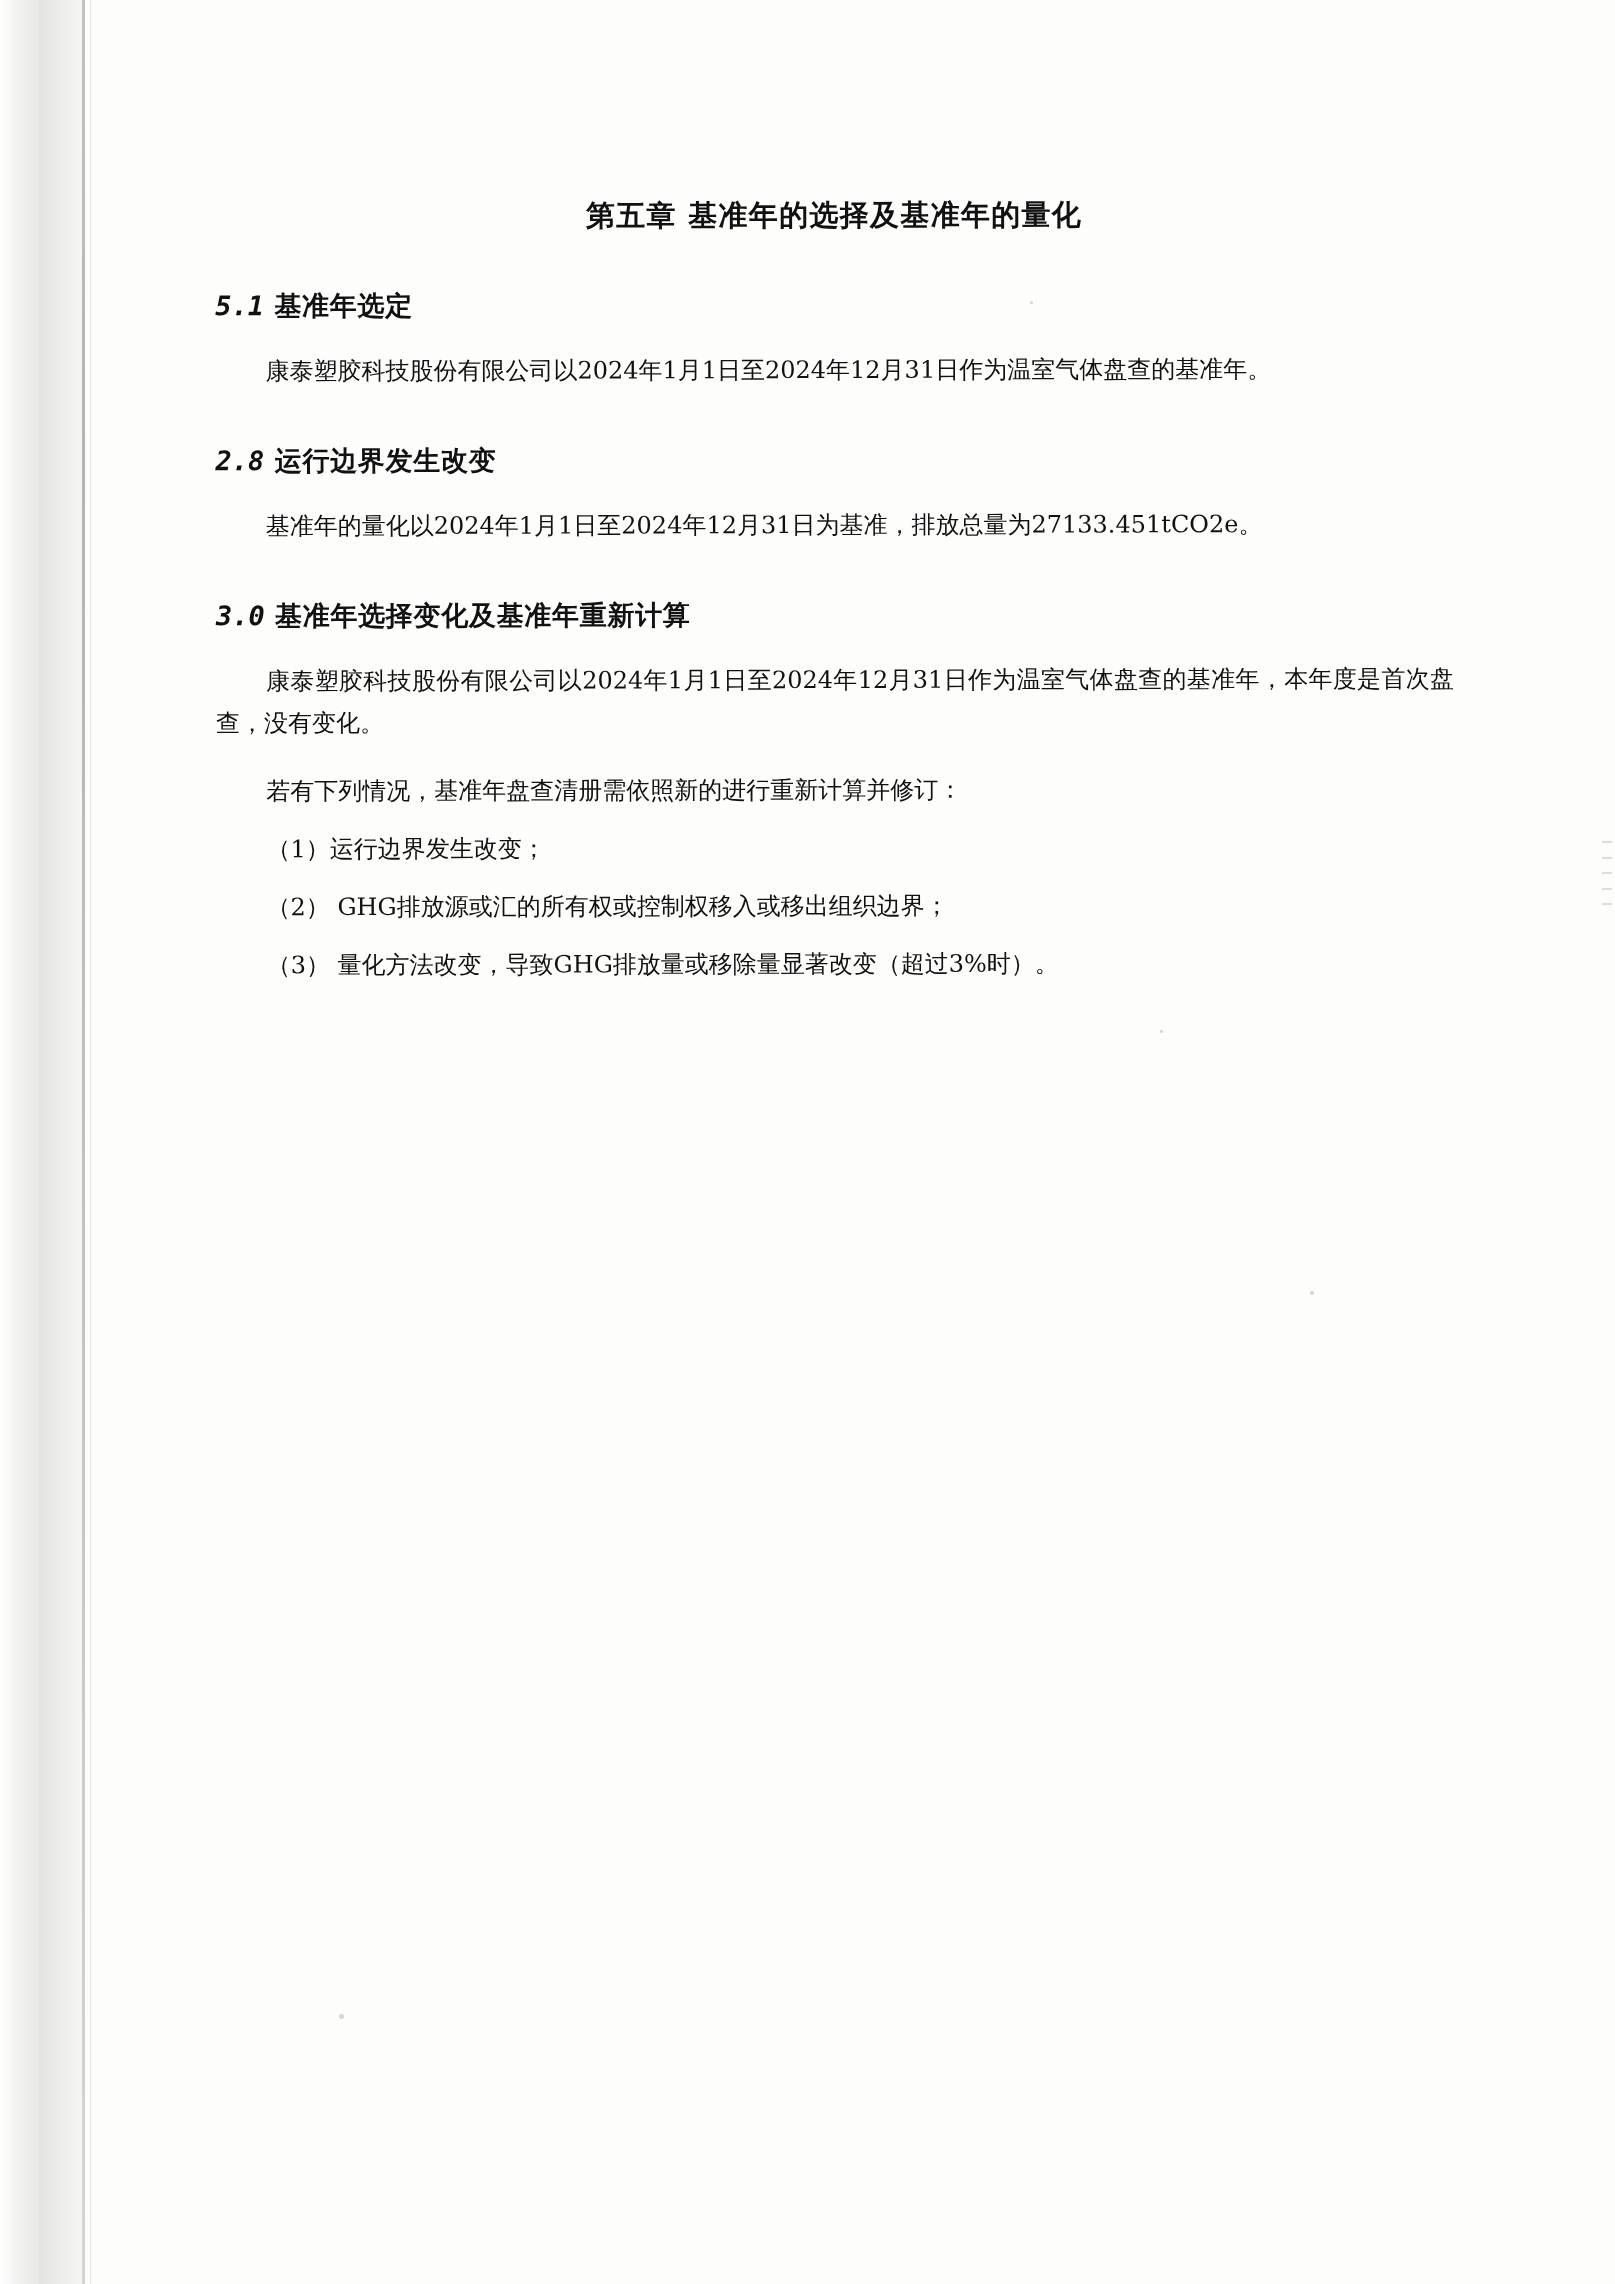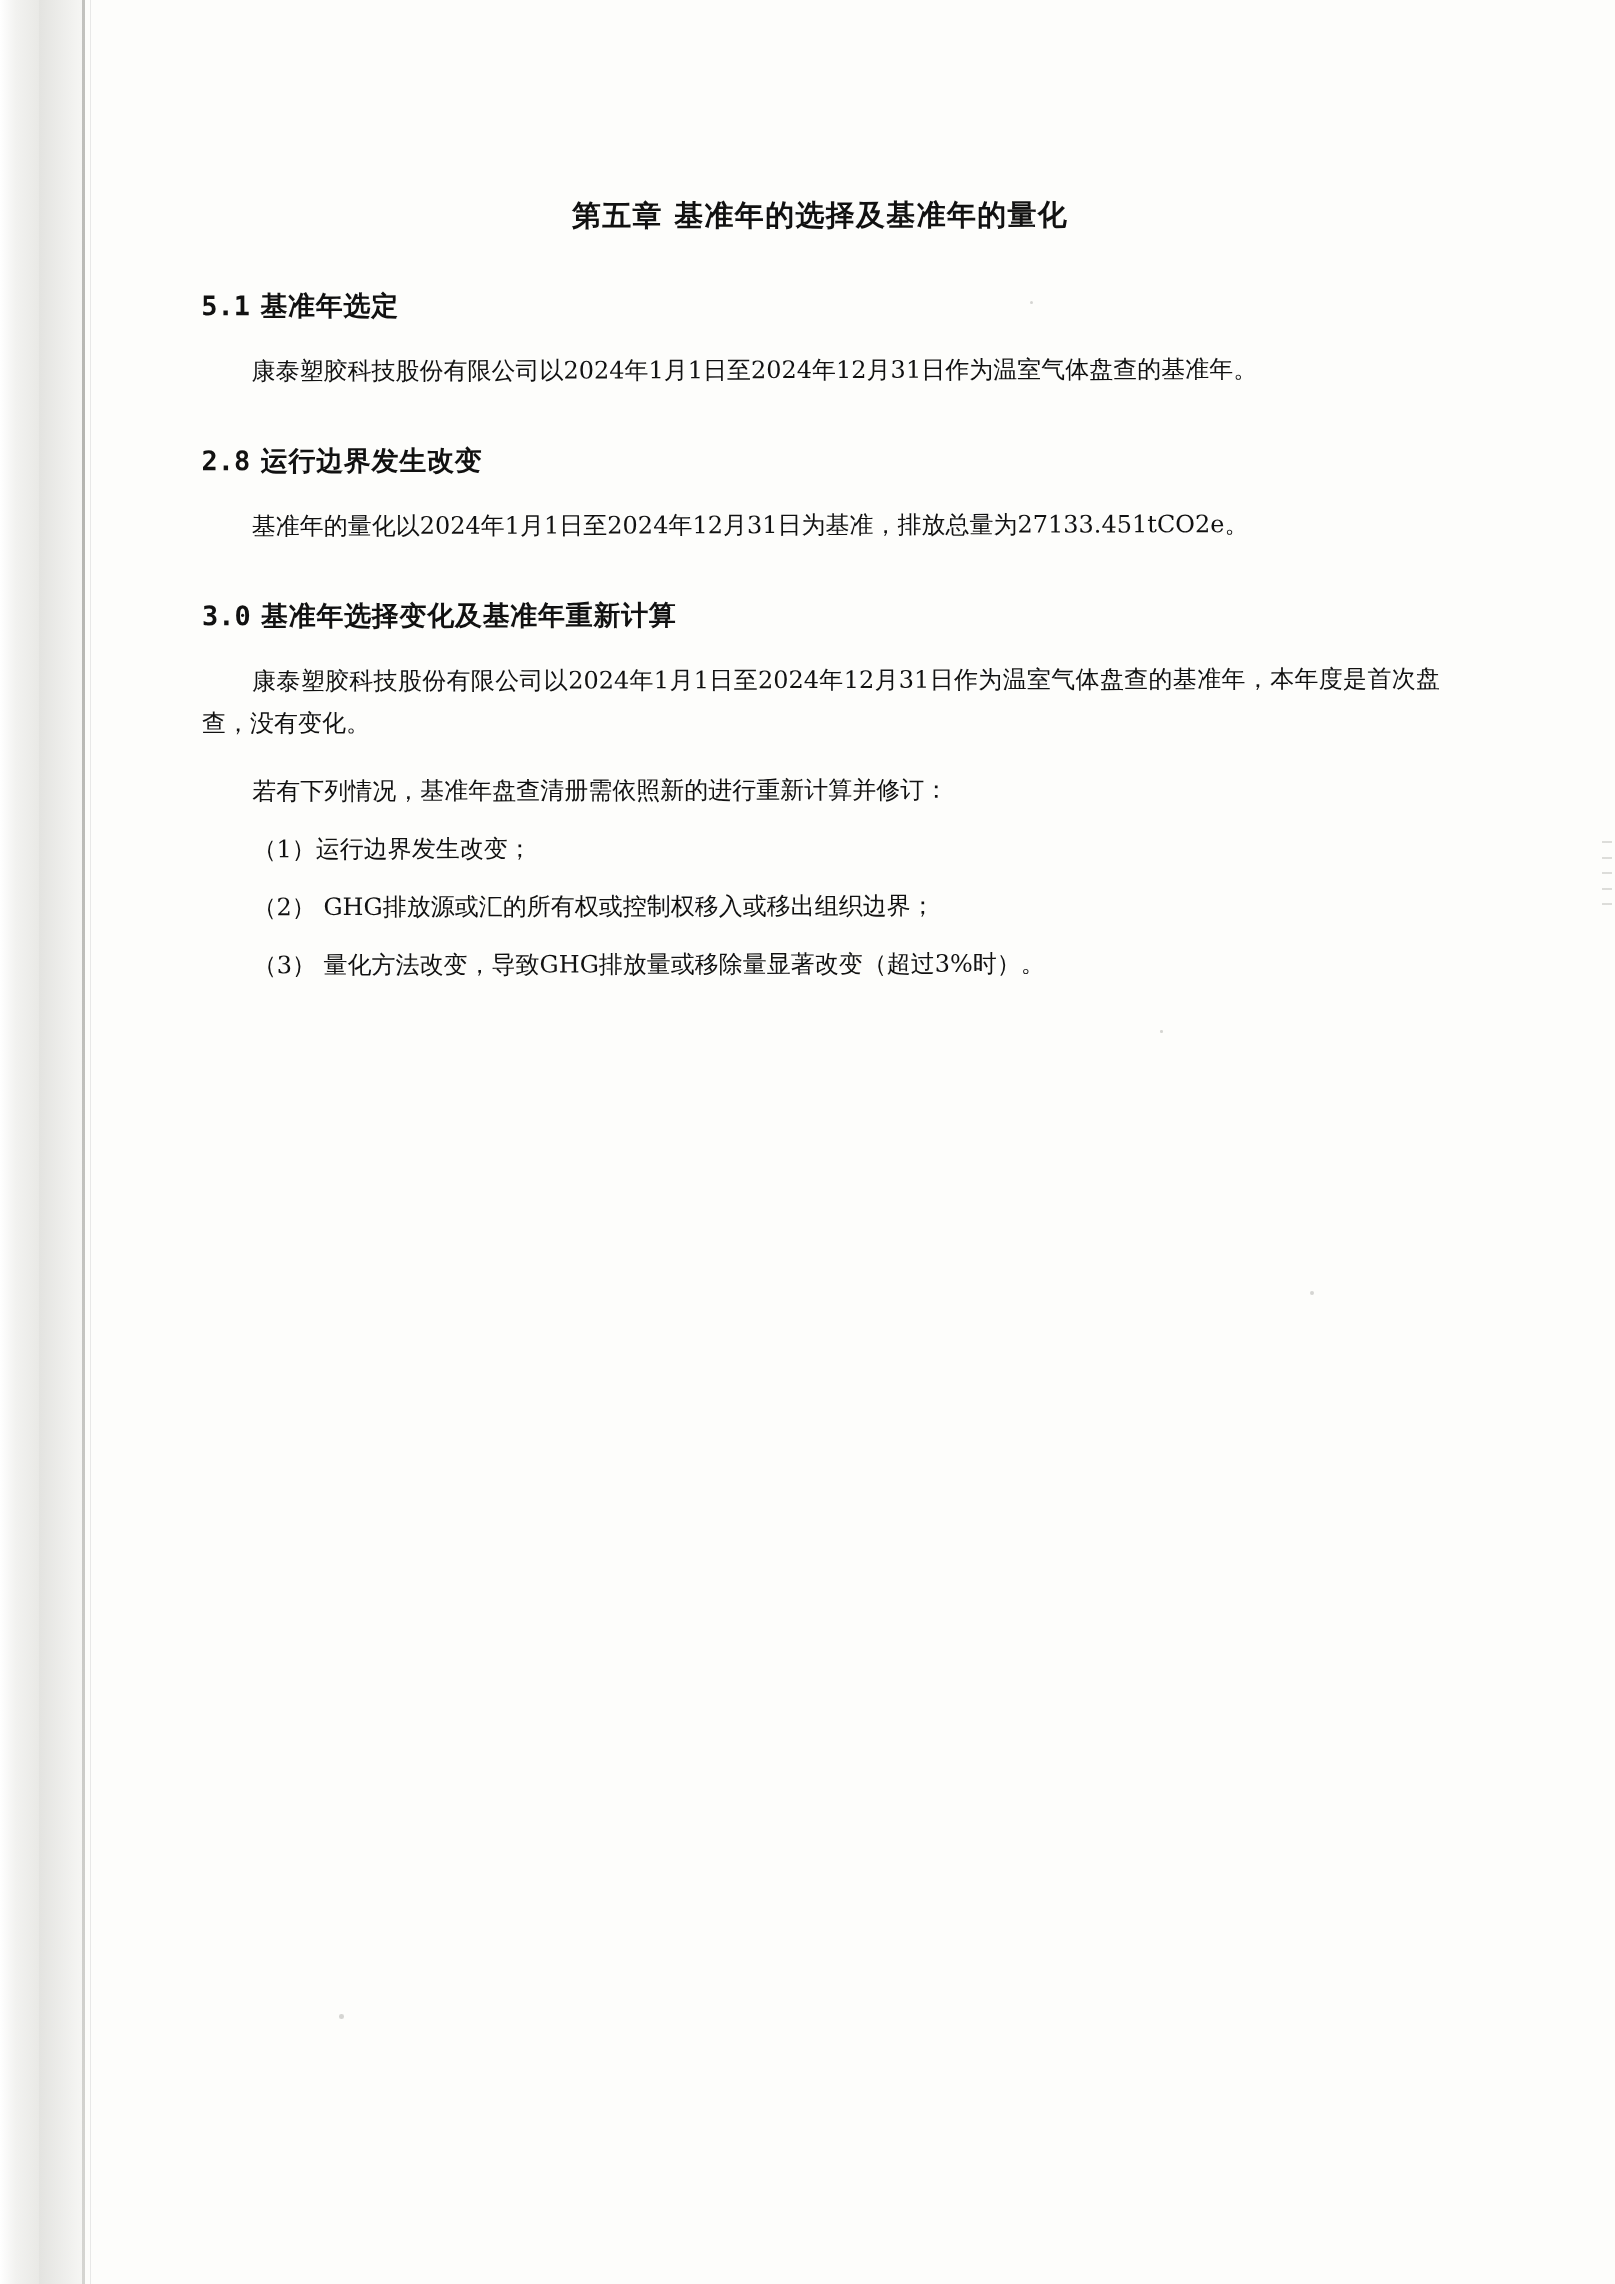--- a/index.html
+++ b/index.html
@@ -74,21 +74,21 @@
   .speck {
     position: absolute;
     background: #b5b5b0;
     border-radius: 50%;
     opacity: 0.55;
   }
 
   
   #content {
     position: absolute;
-    left: 201px;
+    left: 215px;
     top: 0;
     width: 1238px;
   }
 
   .doc-title {
     margin-top: 196px;
     text-align: center;
     font-size: 29px;
     font-weight: bold;
     letter-spacing: 1.3px;
@@ -127,20 +127,21 @@
     font-size: 24px;
     line-height: 1.7;
     color: #111;
     text-indent: 50px;
     font-family: "DejaVu Serif", "Liberation Serif", serif;
   }
 
   .mono {
     font-family: "DejaVu Sans Mono", "Liberation Mono", monospace;
     letter-spacing: 0px;
+    font-style: italic;
   }
 
   
   #content-rotor {
     transform: rotate(-0.12deg);
     transform-origin: 50% 0%;
   }
 </style>
 </head>
 <body>

